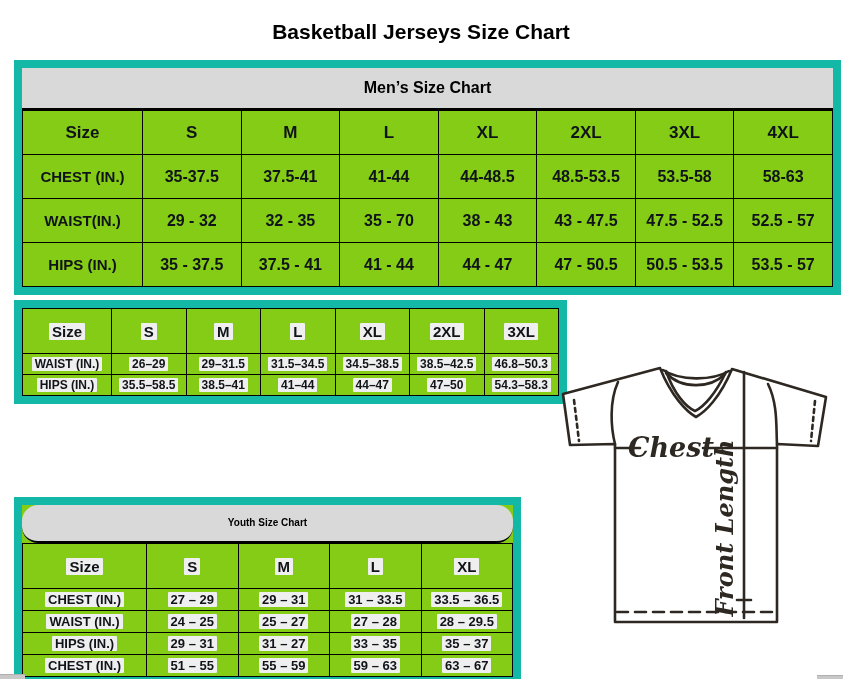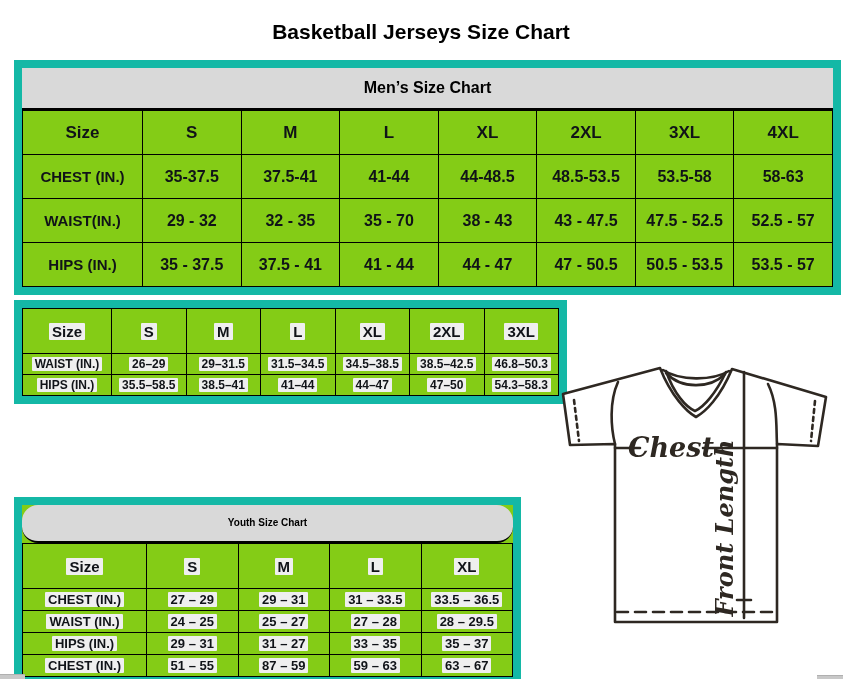--- a/index.html
+++ b/index.html
@@ -175,21 +175,21 @@
           <tr>
             <td><span class="hl">HIPS (IN.)</span></td>
             <td><span class="hl">29 – 31</span></td>
             <td><span class="hl">31 – 27</span></td>
             <td><span class="hl">33 – 35</span></td>
             <td><span class="hl">35 – 37</span></td>
           </tr>
           <tr>
             <td><span class="hl">CHEST (IN.)</span></td>
             <td><span class="hl">51 – 55</span></td>
-            <td><span class="hl">87 – 59</span></td>
+            <td><span class="hl">55 – 59</span></td>
             <td><span class="hl">59 – 63</span></td>
             <td><span class="hl">63 – 67</span></td>
           </tr>
         </tbody>
       </table>
   </section>
 
   <svg class="jersey" width="290" height="270" viewBox="0 0 290 270">
     <g stroke="#2e2822" stroke-width="2.6" fill="none" stroke-linejoin="round" stroke-linecap="round">
 

